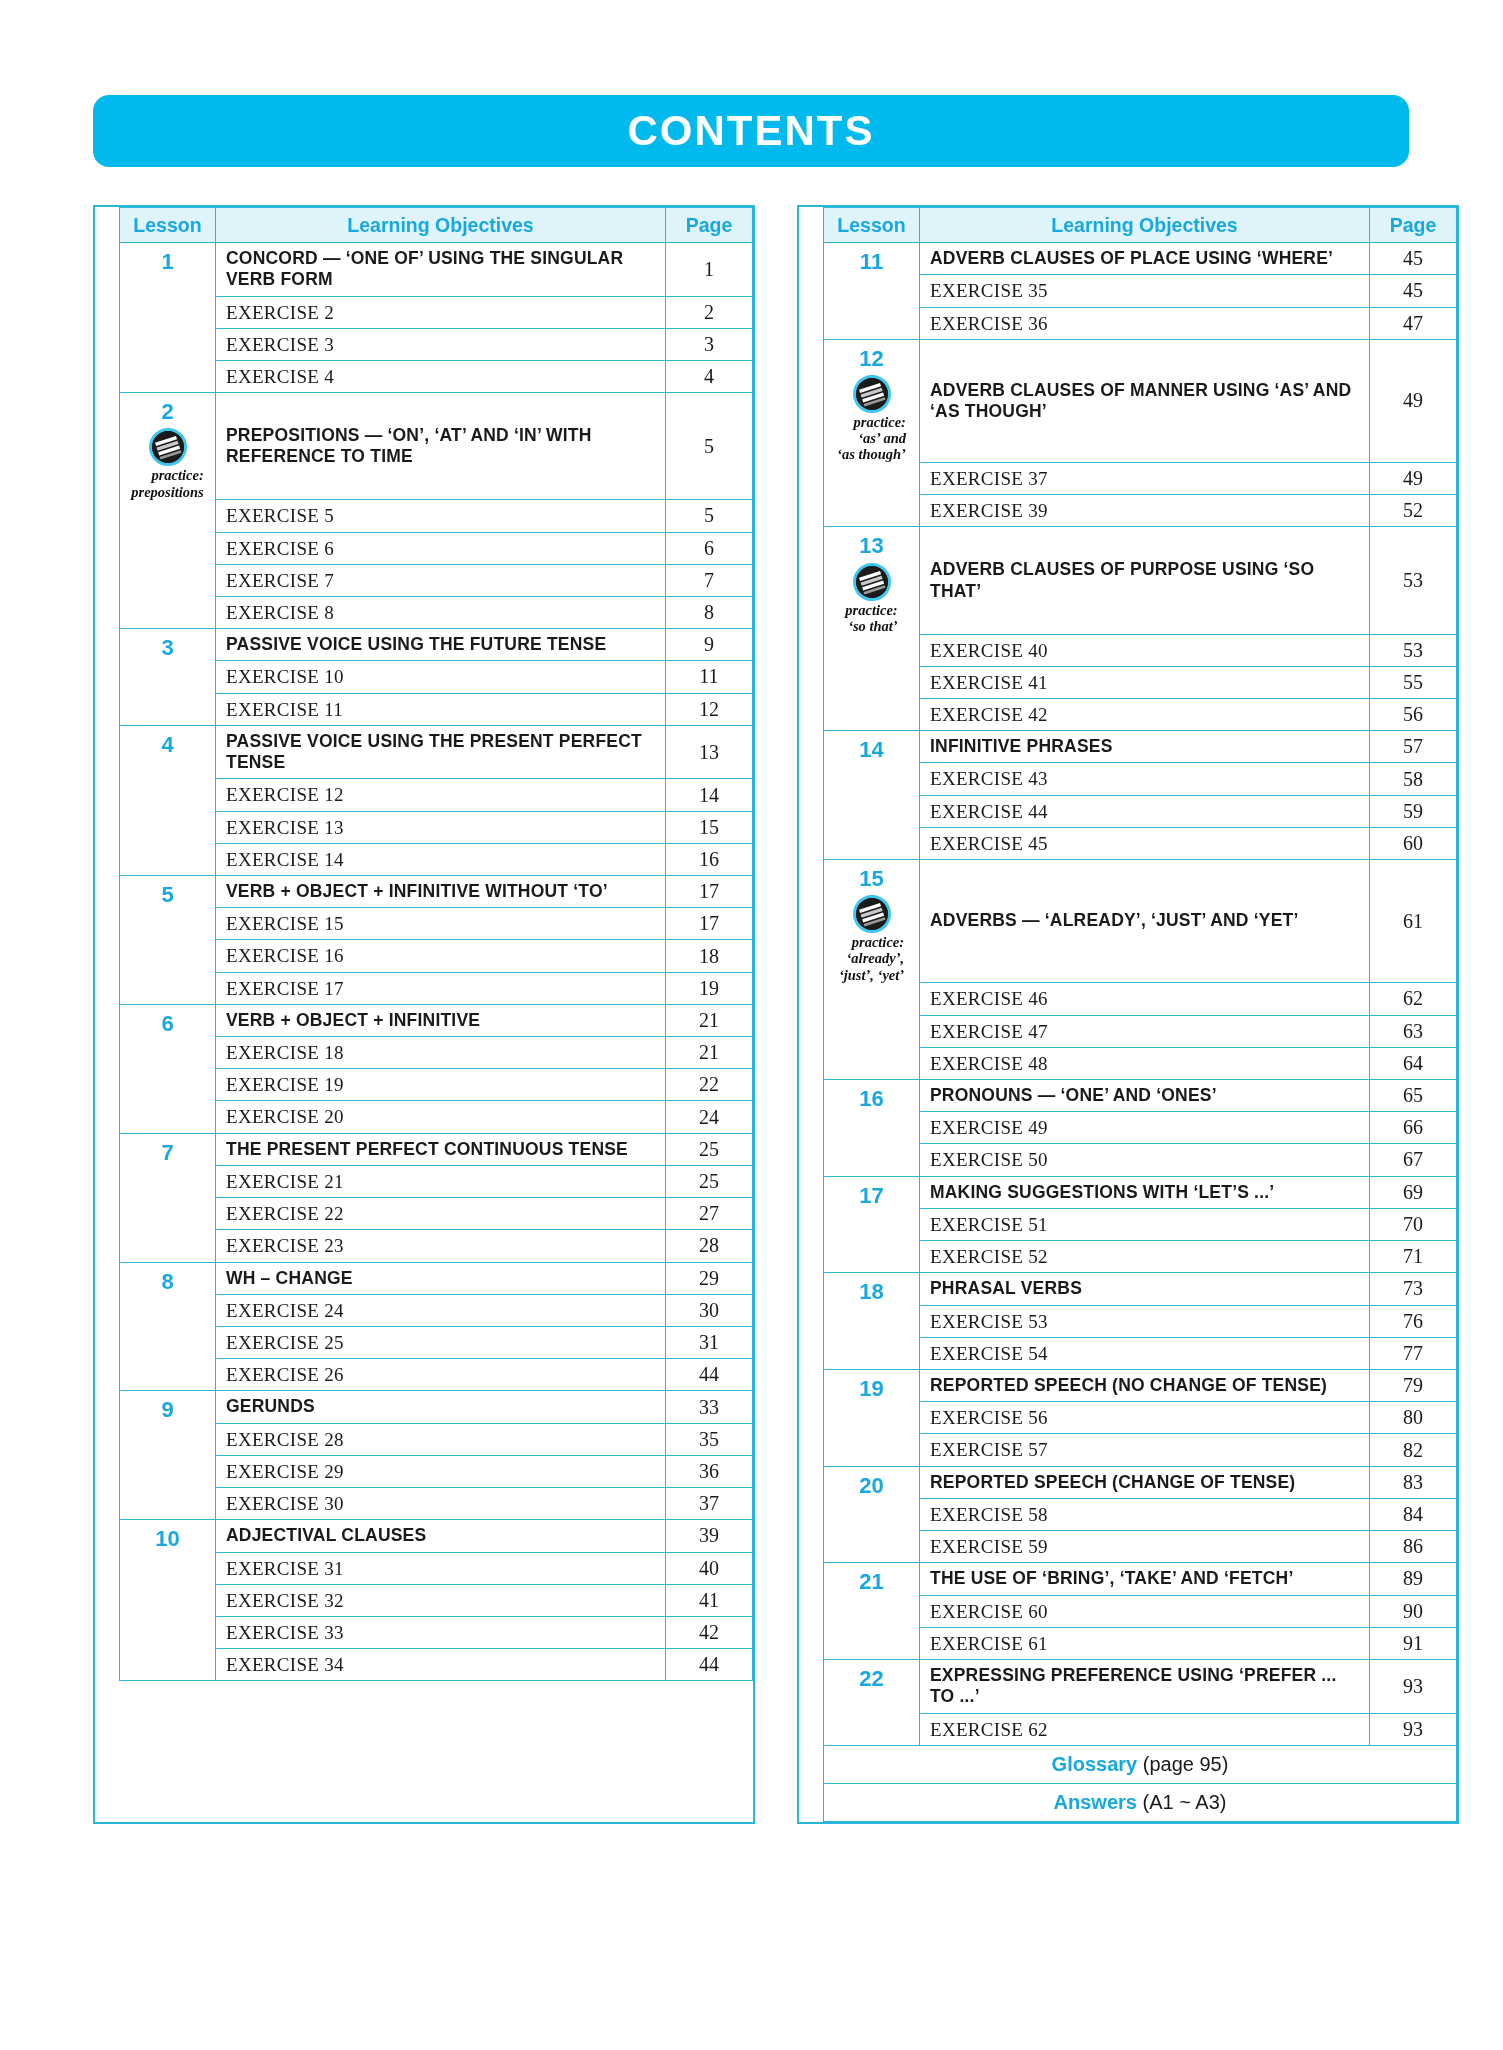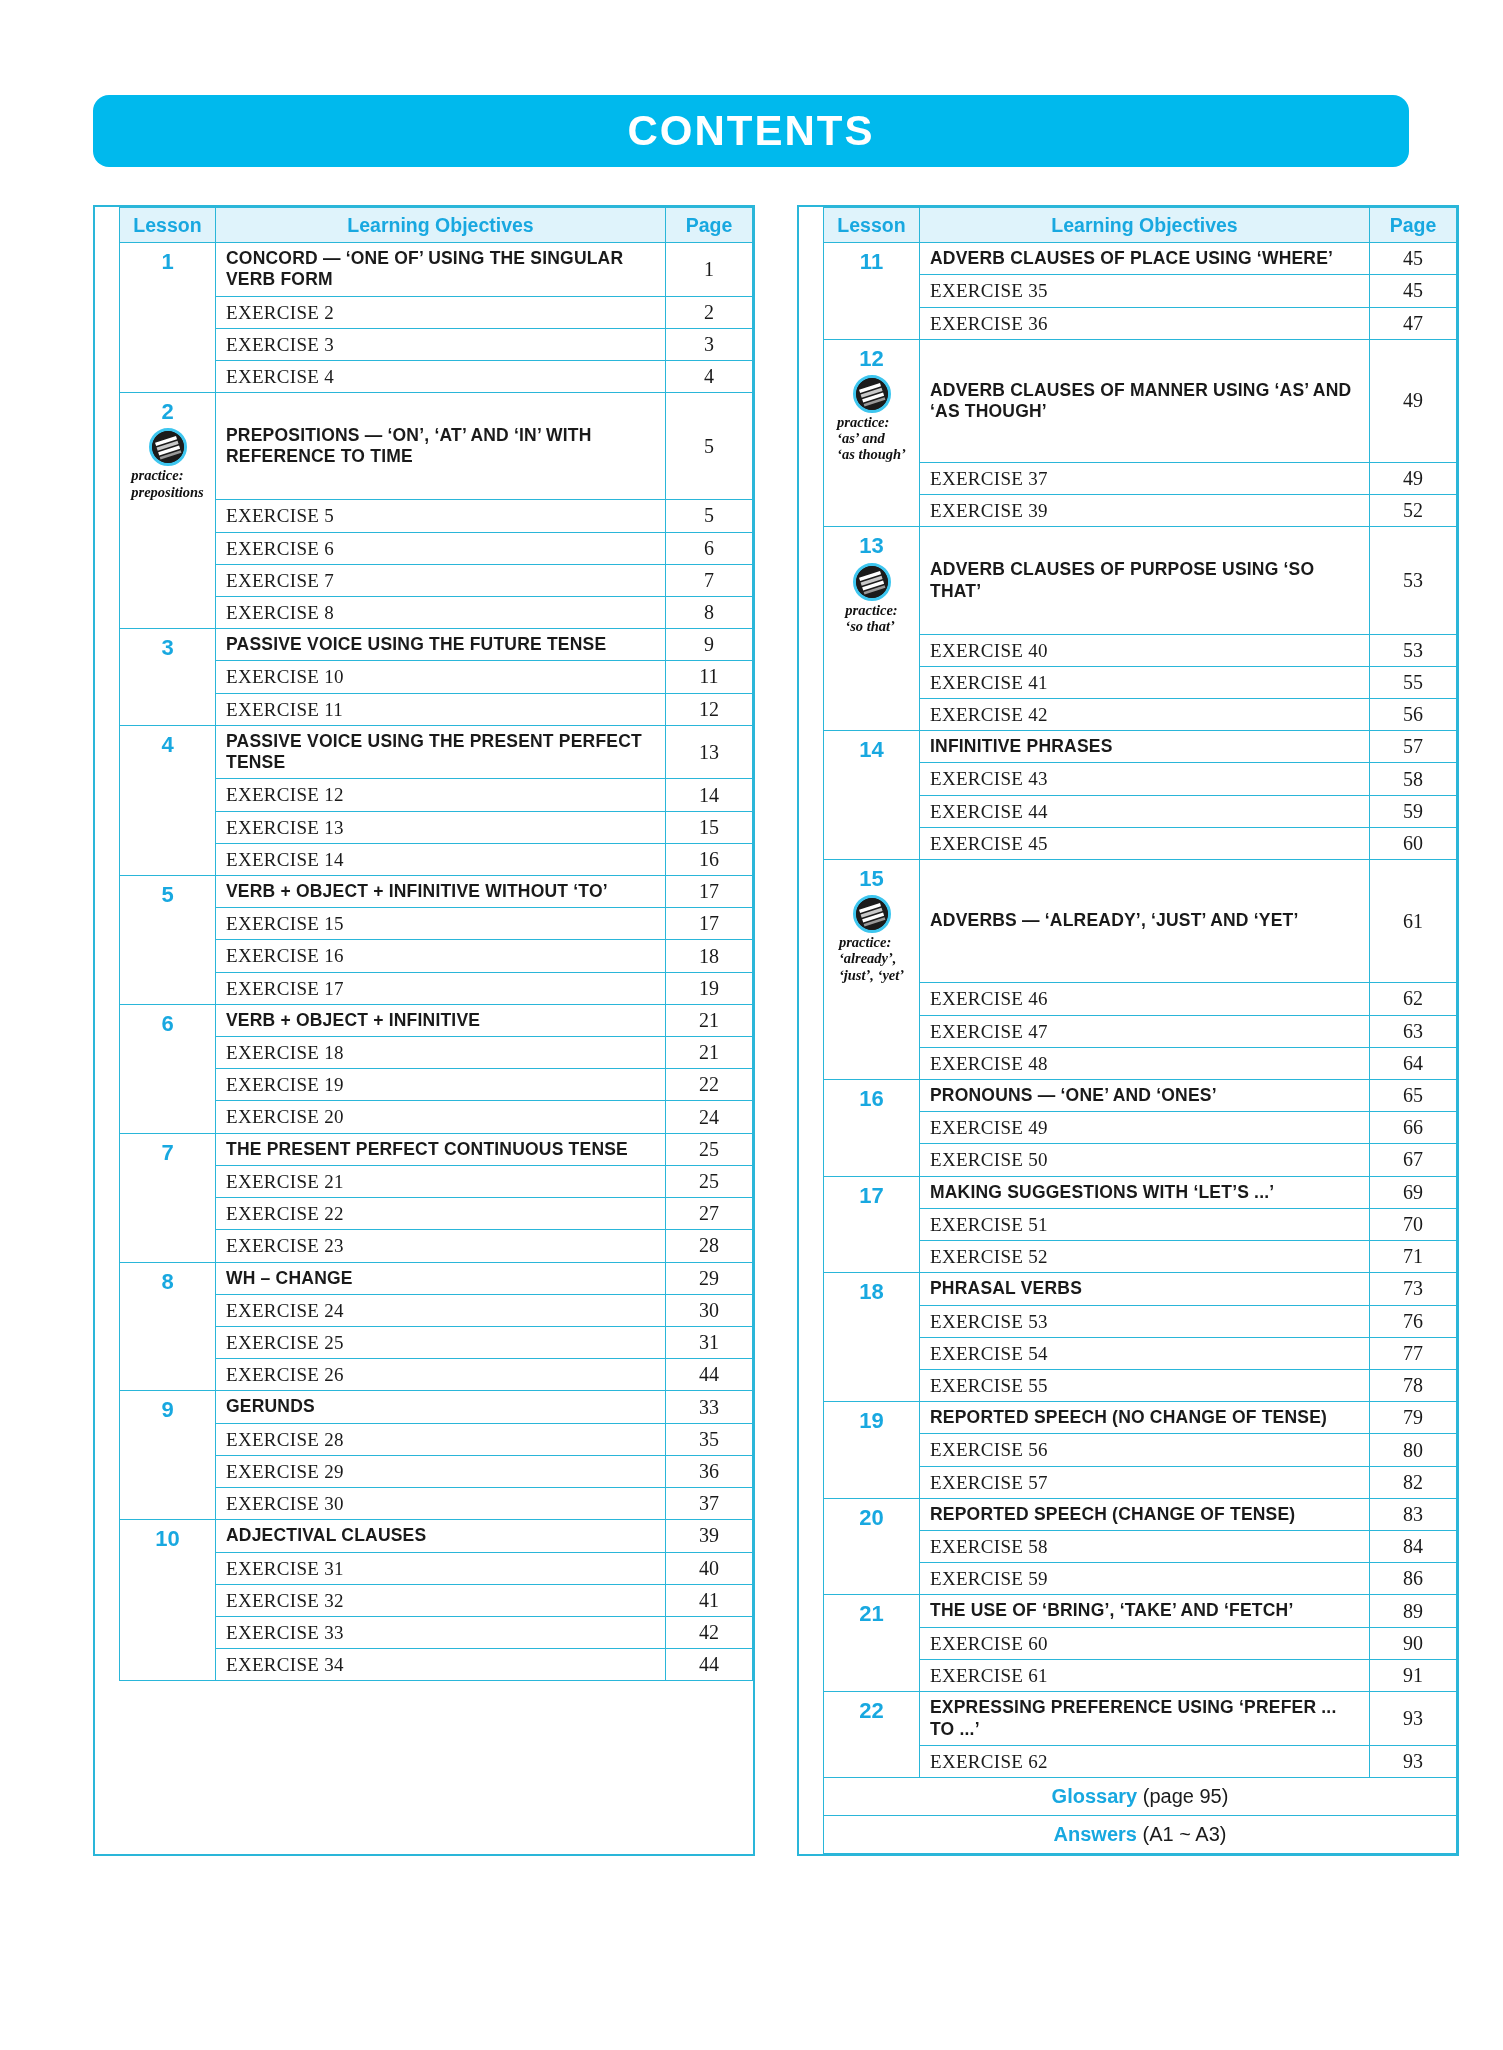--- a/index.html
+++ b/index.html
@@ -158,21 +158,21 @@
     overflow: hidden;
     display: block;
   }
   .practice-icon svg { display:block; }
   .practice-label {
     font-family: "Liberation Serif", serif;
     font-style: italic;
     font-size: 14.5px;
     color: #111;
     line-height: 1.12;
-    text-align: left;
+    text-align: right;
     margin-top: 1px;
     white-space: nowrap;
   }
 </style>
 </head>
 <body>
 
 <div class="page">
 
   <div class="banner">
@@ -614,25 +614,20 @@
               <td class="lesson blank" style="border-top: none; border-bottom: none;"><span></span></td>
               <td class="obj ex">EXERCISE 53</td>
               <td class="pageno">76</td>
             </tr>
             <tr>
               <td class="lesson blank" style="border-top: none; border-bottom: none;"><span></span></td>
               <td class="obj ex">EXERCISE 54</td>
               <td class="pageno">77</td>
             </tr>
             <tr>
-              <td class="lesson blank" style="border-top: none;"><span></span></td>
-              <td class="obj ex">EXERCISE 55</td>
-              <td class="pageno">78</td>
-            </tr>
-            <tr>
               <td class="lesson" style="border-bottom: none;"><span>19</span></td>
               <td class="obj title">REPORTED SPEECH (NO CHANGE OF TENSE)</td>
               <td class="pageno">79</td>
             </tr>
             <tr>
               <td class="lesson blank" style="border-top: none; border-bottom: none;"><span></span></td>
               <td class="obj ex">EXERCISE 56</td>
               <td class="pageno">80</td>
             </tr>
             <tr>

